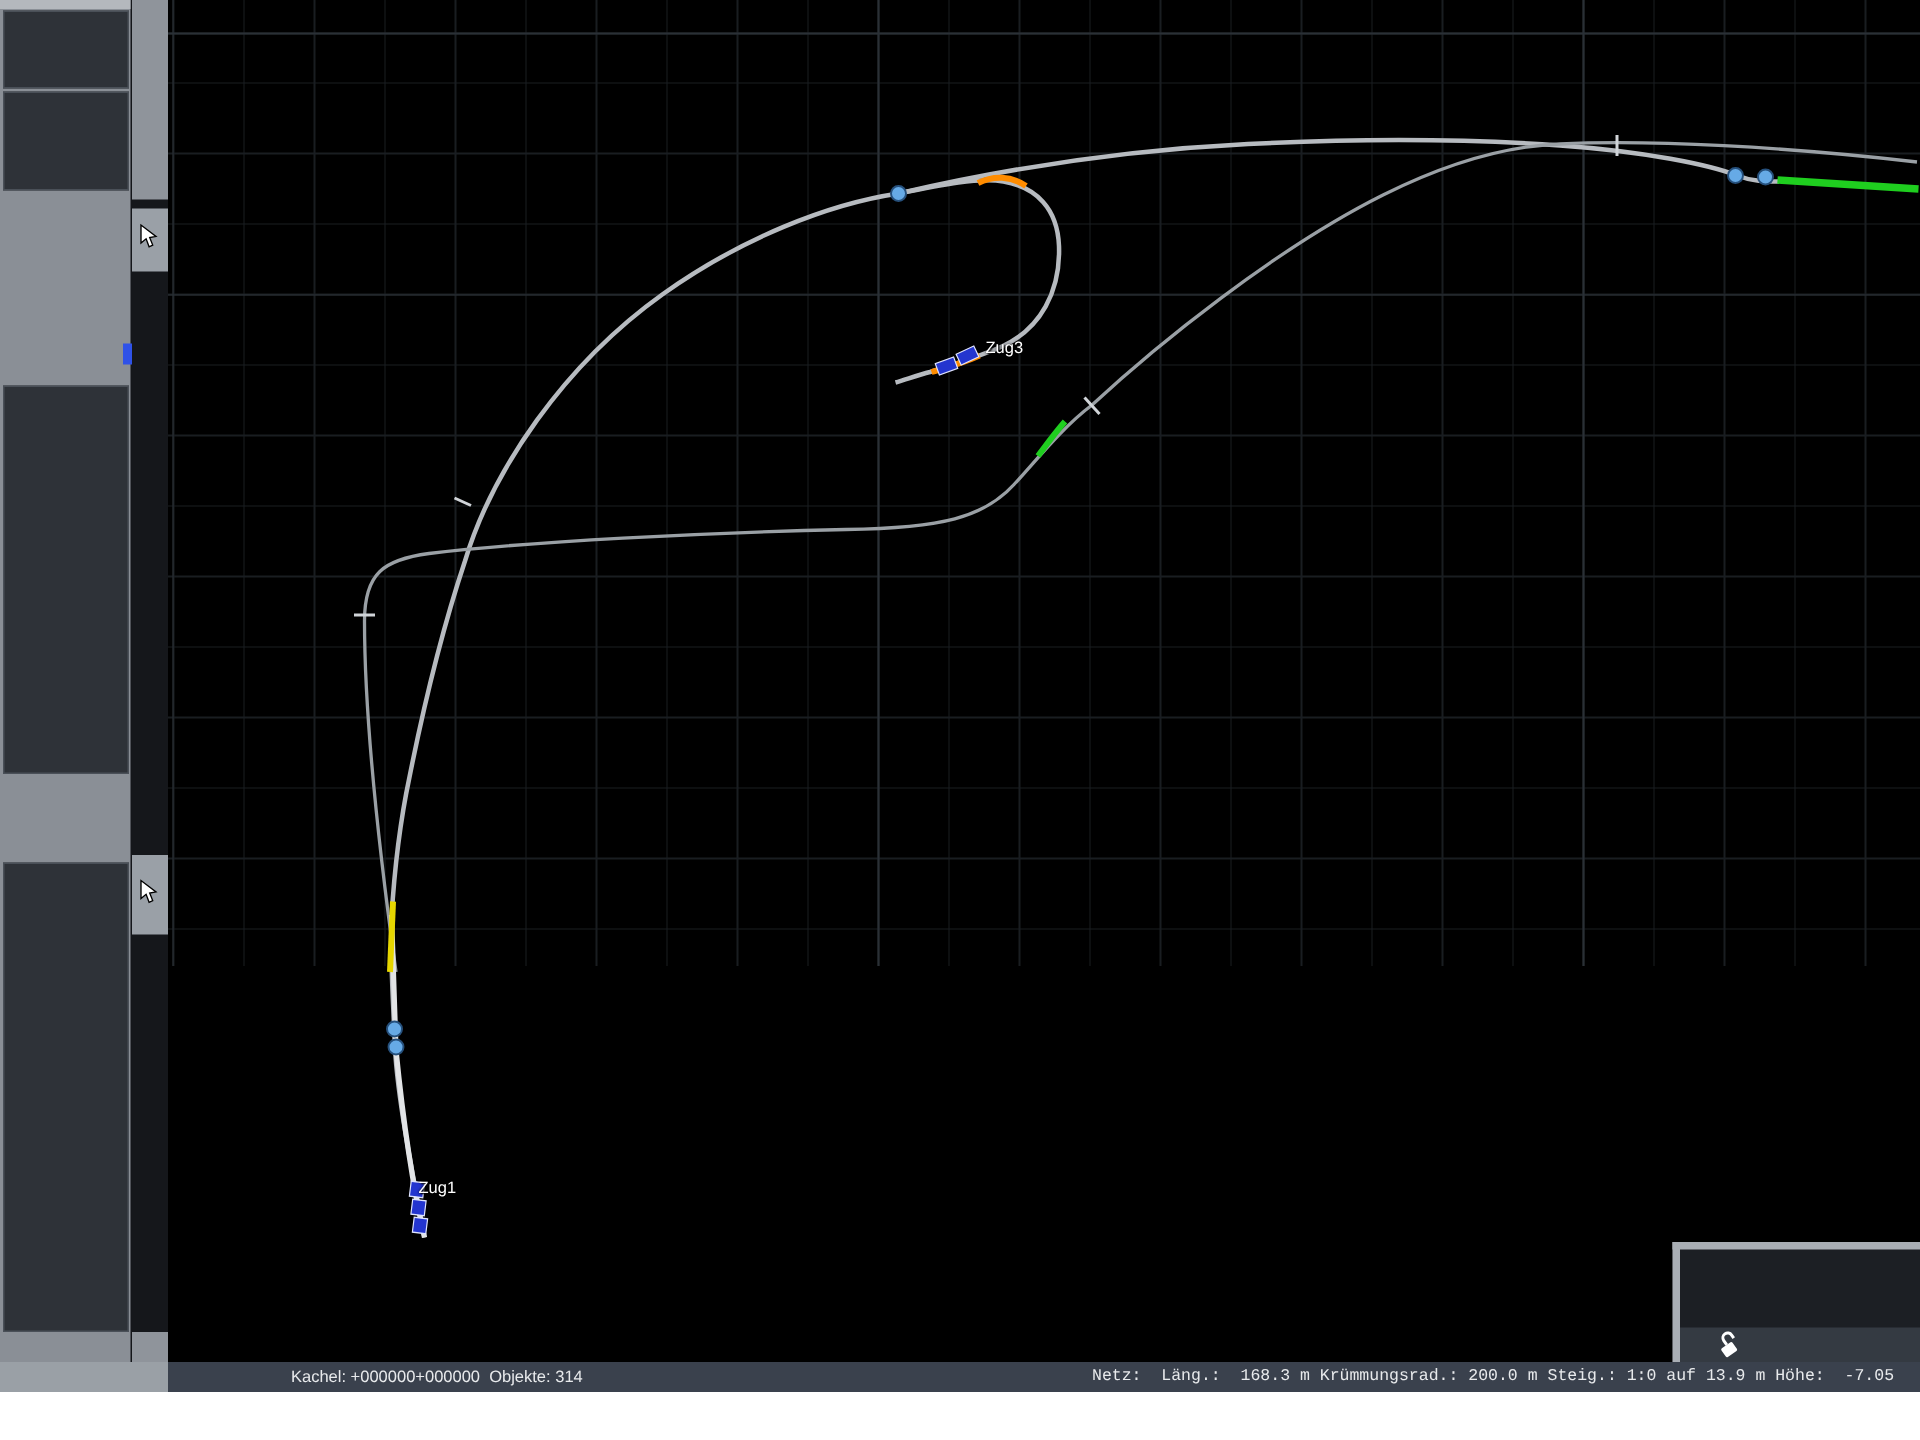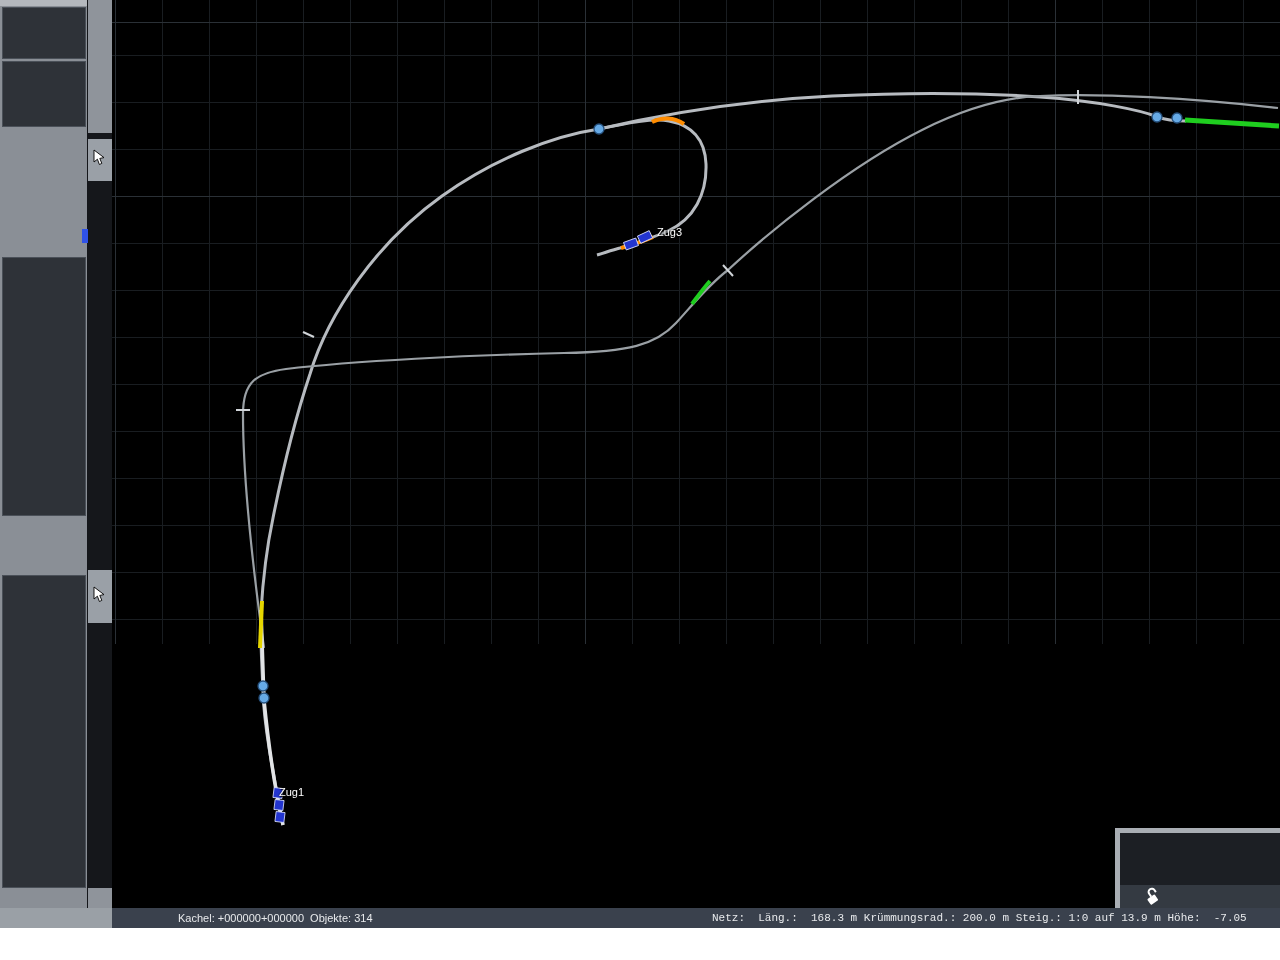--- a/index.html
+++ b/index.html
@@ -38,21 +38,21 @@
 
   
   .corner-panel{position:absolute;left:1003px;top:828px;width:165px;height:80px;background:#1c1f24;
     border-top:5px solid #a9aeb4;border-left:5px solid #a9aeb4;box-sizing:border-box;}
   .corner-panel-lower{position:absolute;left:0px;top:52px;width:160px;height:23px;background:#343a42;}
   .lock-wrap{position:absolute;left:22px;top:53px;width:20px;height:20px;}
 
   
   .bottomleft{position:absolute;left:0;top:908px;width:112px;height:20px;background:#9aa0a6;}
   .statusbar{position:absolute;left:112px;top:908px;width:1168px;height:20px;background:#3a414d;color:#e8eaec;font-size:11px;}
-  .statusbar span{position:absolute;top:4px;white-space:pre;}
+  .statusbar span{position:absolute;top:4px;white-space:pre;margin-left:16px;}
   .status-left{left:66px;}
   .status-right{left:600px;font-family:Liberation Mono, monospace;}
 
   .white-strip{position:absolute;left:0;top:928px;width:1280px;height:32px;background:#ffffff;}
 </style>
 </head>
 <body>
 
 <div class="app">
 

